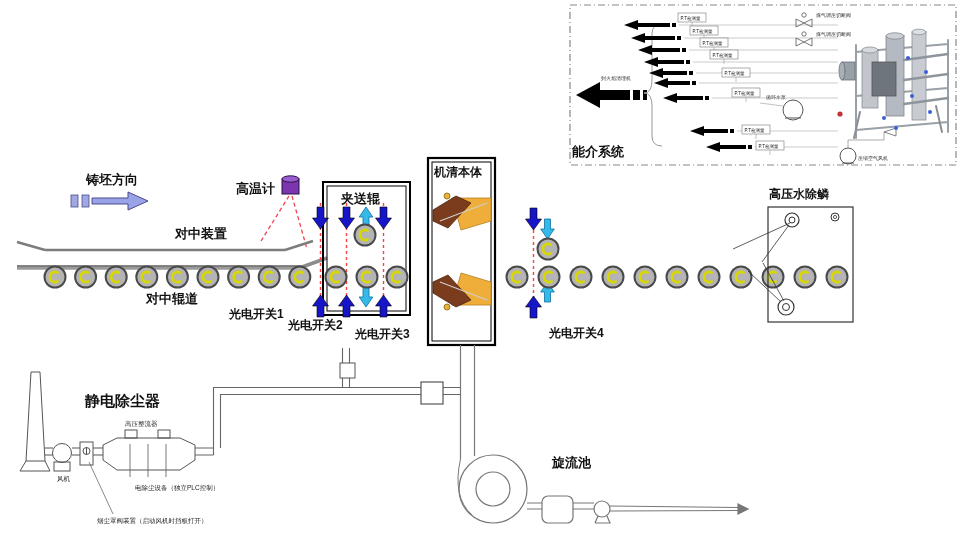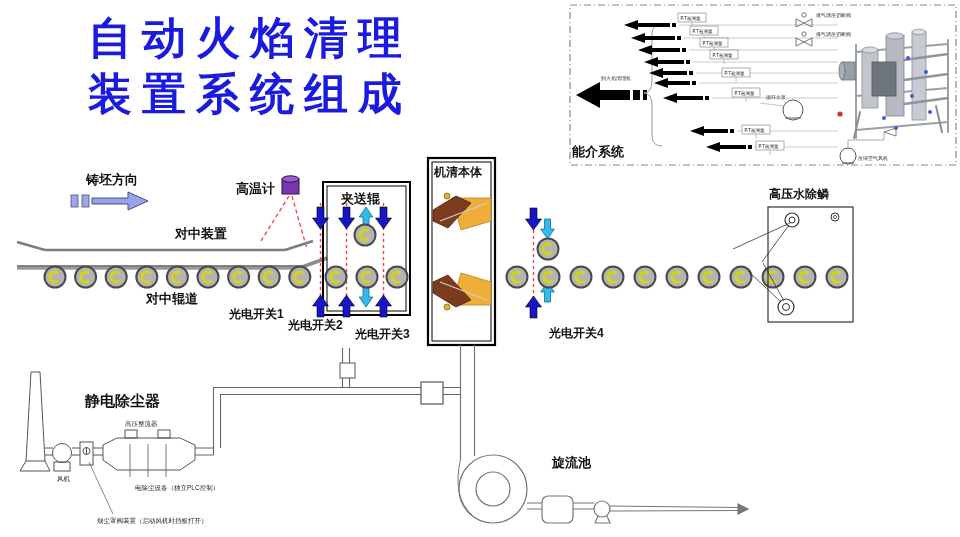--- a/index.html
+++ b/index.html
@@ -12,24 +12,20 @@
   .lbl-s{font-size:12px;font-weight:bold;}
   .tiny{font-size:6.5px;font-weight:normal;fill:#222;}
   .micro{font-size:5px;fill:#333;}
   .esp-title{font-size:15px;font-weight:bold;}
 </style>
 </head>
 <body>
 
 <div class="stage">
 
-  <div class="title">
-    <div>自动火焰清理</div>
-    <div>装置系统组成</div>
-  </div>
 
   <svg class="diagram" width="960" height="537" viewBox="0 0 960 537">
     <defs>
       <path id="arrow-navy" d="M -3.5 -11 L 3.5 -11 L 3.5 0 L 8 0 L 0 11 L -8 0 L -3.5 0 Z" fill="#1616c8" stroke="#000000" stroke-width="0.6"></path>
       <path id="arrow-cyan" d="M -3 -10 L 3 -10 L 3 0 L 6.8 0 L 0 10 L -6.8 0 L -3 0 Z" fill="#35b9e9" stroke="#0b6fa0" stroke-width="0.8"></path>
     </defs>
 
     <g>
       <rect x="570" y="5" width="386" height="160" fill="#ffffff" stroke="#888" stroke-width="1.2" stroke-dasharray="7,3,1,3"></rect>
 

